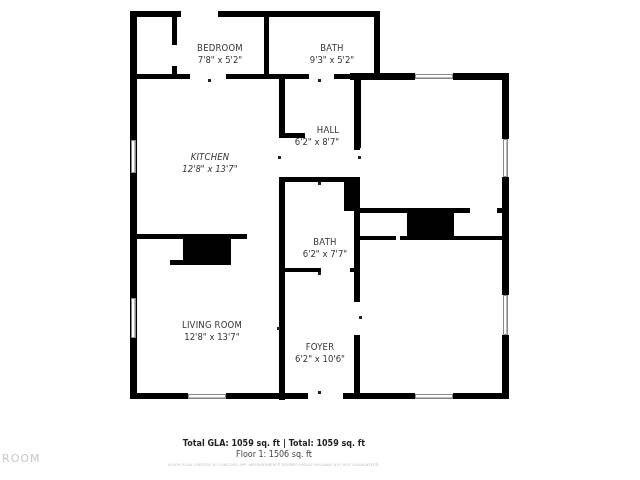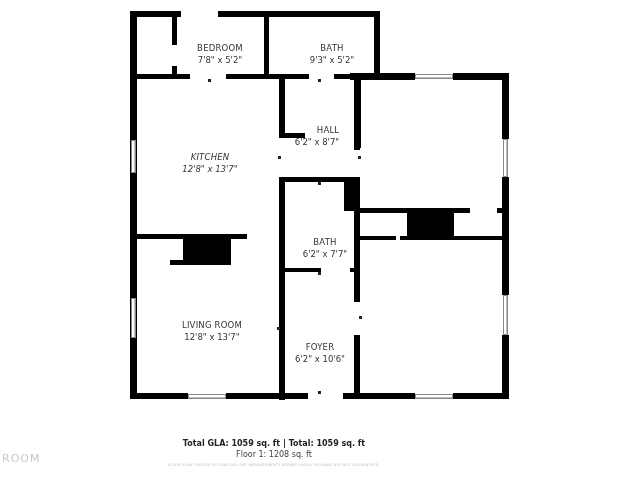--- a/index.html
+++ b/index.html
@@ -110,15 +110,15 @@
     <span class="nm">LIVING ROOM</span>
     <span class="dim">12'8" x 13'7"</span>
   </div>
   <div class="label" style="left:320px;top:341px;">
     <span class="nm">FOYER</span>
     <span class="dim">6'2" x 10'6"</span>
   </div>
 </div>
 
 <div class="footer f1">Total GLA: 1059 sq. ft | Total: 1059 sq. ft</div>
-<div class="footer f2">Floor 1: 1208 sq. ft</div>
+<div class="footer f2">Floor 1: 1506 sq. ft</div>
 <div class="footer f3">FLOOR PLAN CREATED BY CUBICASA APP. MEASUREMENTS DEEMED HIGHLY RELIABLE BUT NOT GUARANTEED.</div>
 <div class="wm">ROOM</div>
 
 </body></html>

